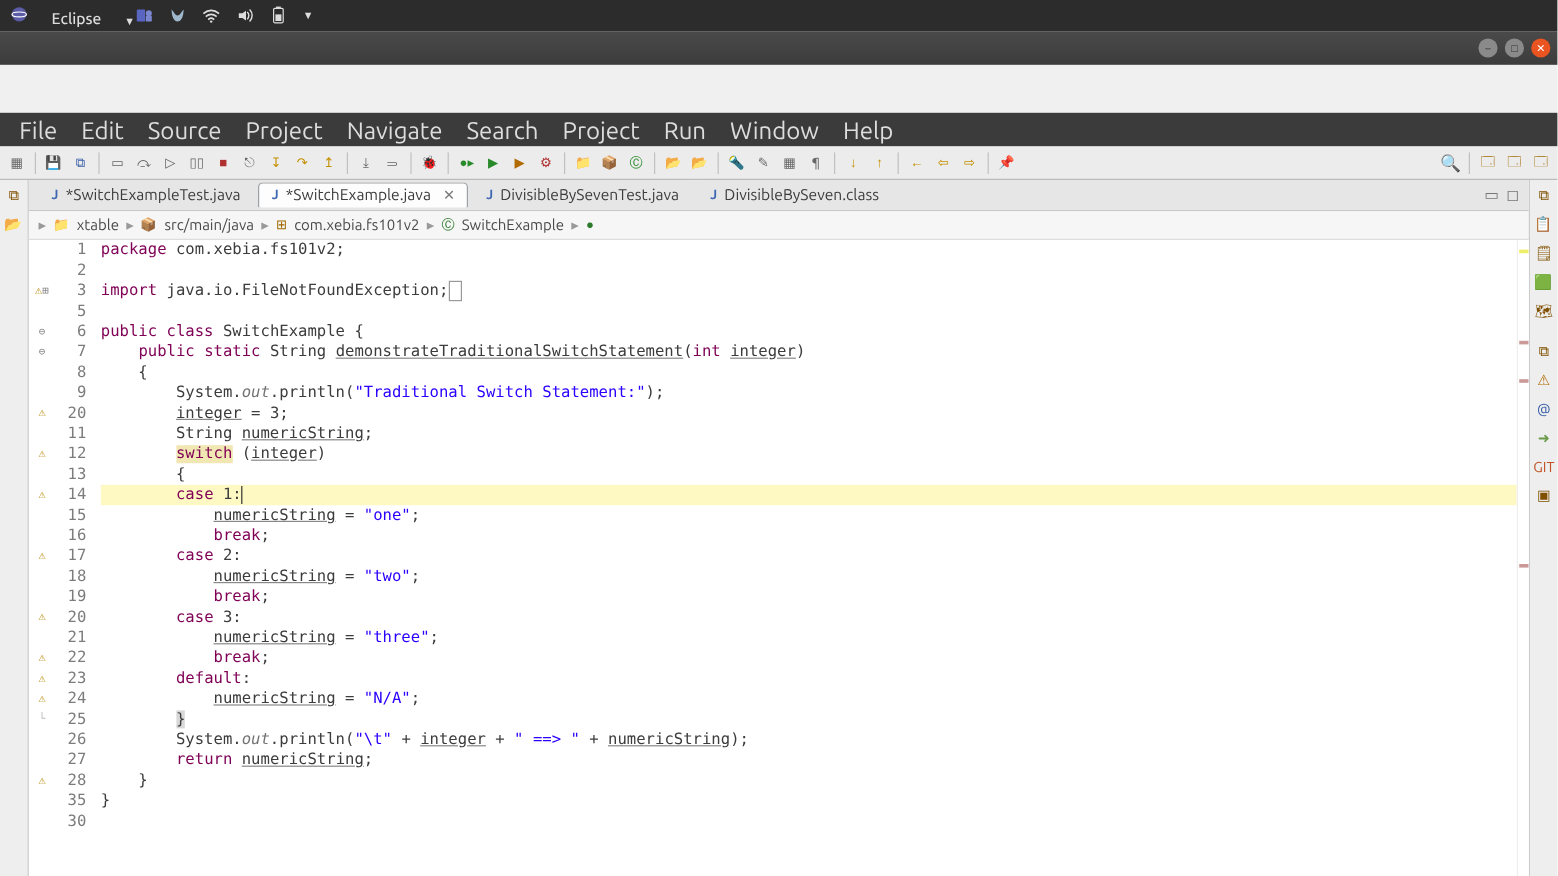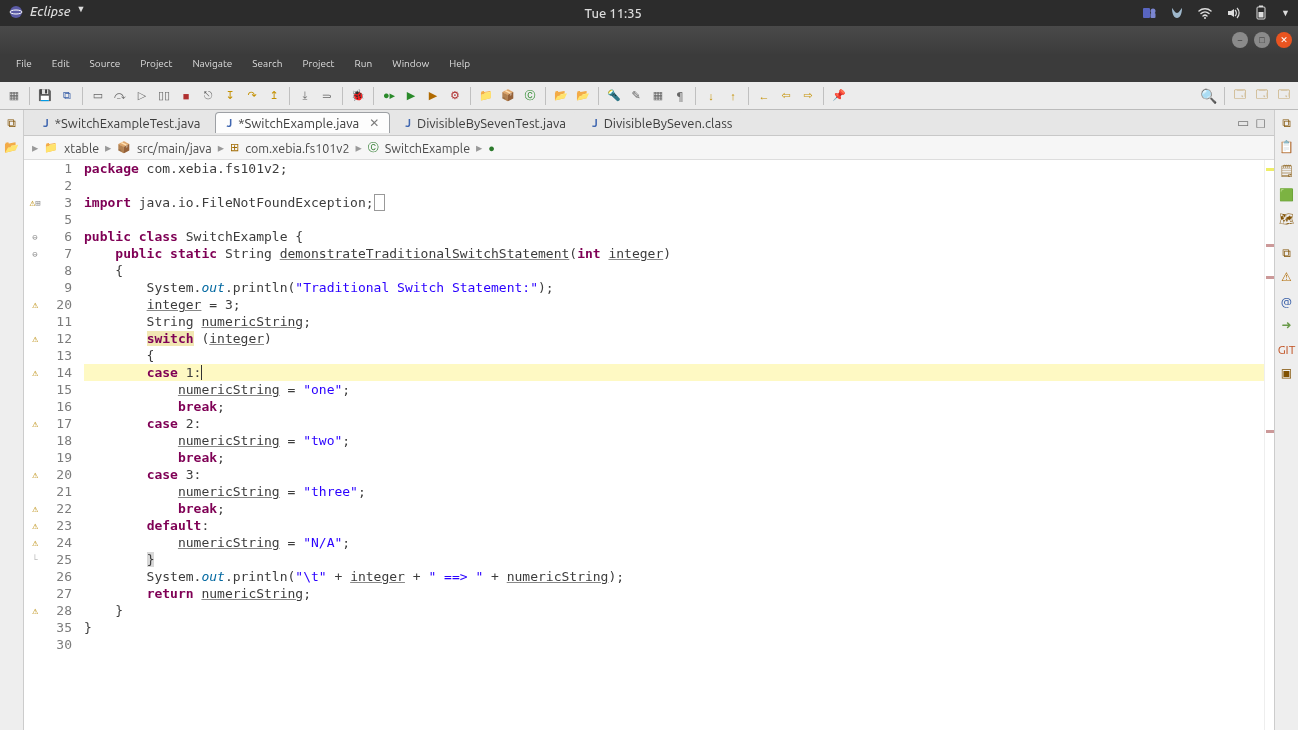--- a/index.html
+++ b/index.html
@@ -16,21 +16,21 @@
 
 .sys-topbar {
   height: 26px;
   background: #2c2c2c;
   color: #dcdcdc;
   display: flex;
   align-items: center;
   padding: 0 8px;
   font-size: 13px;
 }
-.sys-topbar .left { display: flex; align-items: flex-start; gap: 6px; font-style: italic; }
+.sys-topbar .left { display: flex; align-items: flex-end; gap: 19px; }
 .sys-topbar .center { flex: 1; text-align: center; font-weight: 500; }
 .sys-topbar .right { display: flex; align-items: center; gap: 12px; }
 .sys-topbar svg, .sys-topbar .tray-icon { width: 16px; height: 16px; }
 
 
 .titlebar {
   height: 28px;
   background: linear-gradient(#4a4a4a, #3c3c3c);
   color: #e0e0e0;
   display: flex;
@@ -53,23 +53,24 @@
 .winbtn.min { background: #8a8a8a; color:#333;}
 .winbtn.max { background: #8a8a8a; color:#333;}
 .winbtn.close { background: #e95420; color: #fff; }
 
 
 .menubar {
   height: 28px;
   background: #3b3b3b;
   color: #ddd;
   display: flex;
-  align-items: flex-start;
+  align-items: center;
   padding: 0 6px;
-  font-size: 10px;
+  font-size: 20px;
+  margin-top: 40px;
 }
 .menubar .menuitem { padding: 4px 10px; cursor: pointer; }
 
 
 .toolbar {
   height: 28px;
   background: #ececec;
   border-bottom: 1px solid #bbb;
   display: flex;
   align-items: center;
@@ -189,23 +190,23 @@
   padding-right: 8px;
   color: #7c7c7c;
   background: #fff;
   user-select: none;
 }
 .code-lines { flex: 1; padding-left: 4px; white-space: pre; }
 .code-line { height: 17px; line-height: 17px; position:relative; }
 .code-line.hl { background: #fef9c3; }
 .ln { height:17px; line-height:17px; }
 
-.kw { color:#7f0055; font-weight:bold; }
+.kw { color:#7f0055; font-weight:normal; }
 .str{ color:#2a00ff; }
-.fld{ color:#0369a1; font-style: italic; }
+.fld{ color:#737373; font-style: italic; }
 .underline { text-decoration: underline; text-decoration-color:#888; }
 .warnbox { background:#f1e7b3; }
 
 .ruler {
   width: 10px;
   background: #fff;
   border-left: 1px solid #eee;
   position:relative;
 }
 .ruler .mark { position:absolute; left:1px; width:8px; height:3px; background:#c99; }
@@ -221,21 +222,20 @@
   <div class="left">
     <span>
       <svg viewBox="0 0 16 16" width="16" height="16">
           <circle cx="8" cy="8" r="6" fill="#5b5ba6"></circle>
           <ellipse cx="8" cy="8" rx="6" ry="2" fill="none" stroke="#fff" stroke-width="1"></ellipse>
         </svg>
     </span>
     <span style="font-weight:500;">Eclipse</span>
     <span style="font-size:9px;">▼</span>
   </div>
-  <div class="center">Tue 11:35</div>
   <div class="right">
     <span class="tray-icon" style="color:#6f78c9;">
       <svg viewBox="0 0 16 16" width="16" height="16">
           <rect x="2" y="3" width="7" height="10" rx="1" fill="#5865c1"></rect>
           <circle cx="12" cy="6" r="2.5" fill="#7b86d1"></circle>
           <rect x="9.5" y="8" width="5" height="5" rx="1" fill="#7b86d1"></rect>
         </svg>
     </span>
     <span class="tray-icon" style="color:#9fb8cc;">
       <svg viewBox="0 0 16 16" width="16" height="16">

